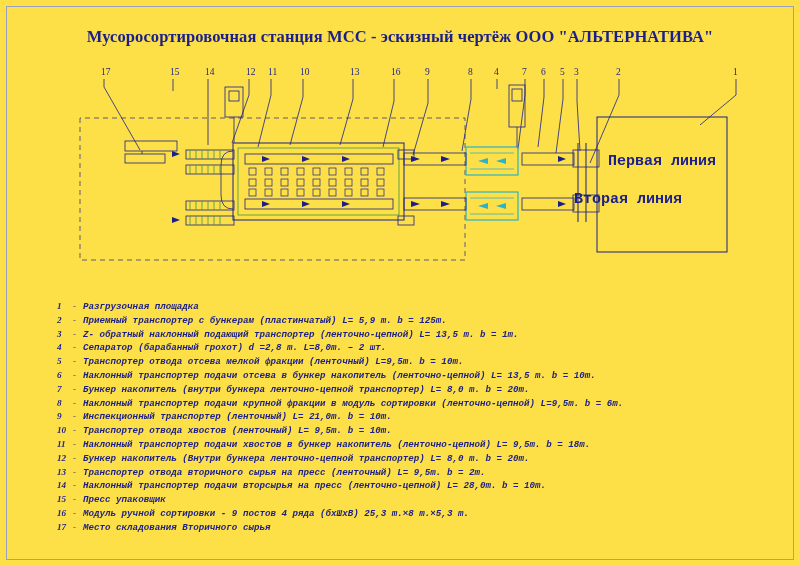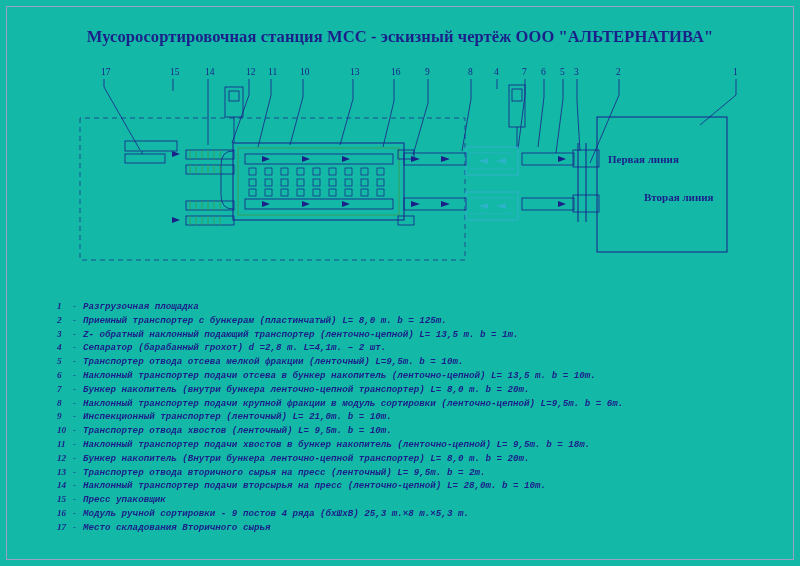--- a/index.html
+++ b/index.html
@@ -4,21 +4,21 @@
 <style>
   html, body {
     margin: 0;
     padding: 0;
     background: #ffffff;
   }
   #page {
     position: relative;
     width: 800px;
     height: 566px;
-    background: #14b8a6;
+    background: #fde047;
     overflow: hidden;
     font-family: "Liberation Serif", serif;
   }
   .frame {
     position: absolute;
     left: 6px;
     top: 6px;
     width: 788px;
     height: 554px;
     border: 1px solid #9aa0c0;
@@ -51,22 +51,22 @@
     position: absolute;
     font-family: "Liberation Serif", serif;
     font-size: 9.5px;
     color: #1b1f8a;
     font-weight: normal;
   }
 
   
   .blk-label {
     position: absolute;
-    font-family: Liberation Serif, serif;
-    font-size: 11px;
+    font-family: Liberation Mono, monospace;
+    font-size: 15px;
     color: #1b1f8a;
     font-weight: bold;
     white-space: nowrap;
   }
 
   
   .legend {
     position: absolute;
     left: 57px;
     top: 300px;
@@ -270,44 +270,44 @@
     <div class="lead" style="left:468px;top:12px;">8</div>
     <div class="lead" style="left:494px;top:12px;">4</div>
     <div class="lead" style="left:522px;top:12px;">7</div>
     <div class="lead" style="left:541px;top:12px;">6</div>
     <div class="lead" style="left:560px;top:12px;">5</div>
     <div class="lead" style="left:574px;top:12px;">3</div>
     <div class="lead" style="left:616px;top:12px;">2</div>
     <div class="lead" style="left:733px;top:12px;">1</div>
 
     <div class="blk-label" style="left:608px;top:98px;">Первая линия</div>
-    <div class="blk-label" style="left:644px;top:136px;">Вторая линия</div>
+    <div class="blk-label" style="left:574px;top:136px;">Вторая линия</div>
   </div>
 
   <div class="legend">
 
     <div class="legend-row">
       <span class="legend-num">1</span>
       <span class="legend-dash">-</span>
       <span class="legend-text">Разгрузочная площадка</span>
     </div>
     <div class="legend-row">
       <span class="legend-num">2</span>
       <span class="legend-dash">-</span>
-      <span class="legend-text">Приемный транспортер с бункерам (пластинчатый)  L= 8,0 m. b = 125m.</span>
+      <span class="legend-text">Приемный транспортер с бункерам (пластинчатый)  L= 5,9 m. b = 125m.</span>
     </div>
     <div class="legend-row">
       <span class="legend-num">3</span>
       <span class="legend-dash">-</span>
       <span class="legend-text">Z- обратный наклонный подающий транспортер (ленточно-цепной)  L= 13,5 m. b = 1m.</span>
     </div>
     <div class="legend-row">
       <span class="legend-num">4</span>
       <span class="legend-dash">-</span>
-      <span class="legend-text">Сепаратор (барабанный грохот)  d =2,8 m. L=4,1m. – 2 шт.</span>
+      <span class="legend-text">Сепаратор (барабанный грохот)  d =2,8 m. L=8,0m. – 2 шт.</span>
     </div>
     <div class="legend-row">
       <span class="legend-num">5</span>
       <span class="legend-dash">-</span>
       <span class="legend-text">Транспортер отвода отсева мелкой фракции (ленточный)  L=9,5m. b = 10m.</span>
     </div>
     <div class="legend-row">
       <span class="legend-num">6</span>
       <span class="legend-dash">-</span>
       <span class="legend-text">Наклонный транспортер подачи отсева в бункер накопитель (ленточно-цепной) L= 13,5 m. b = 10m.</span>

